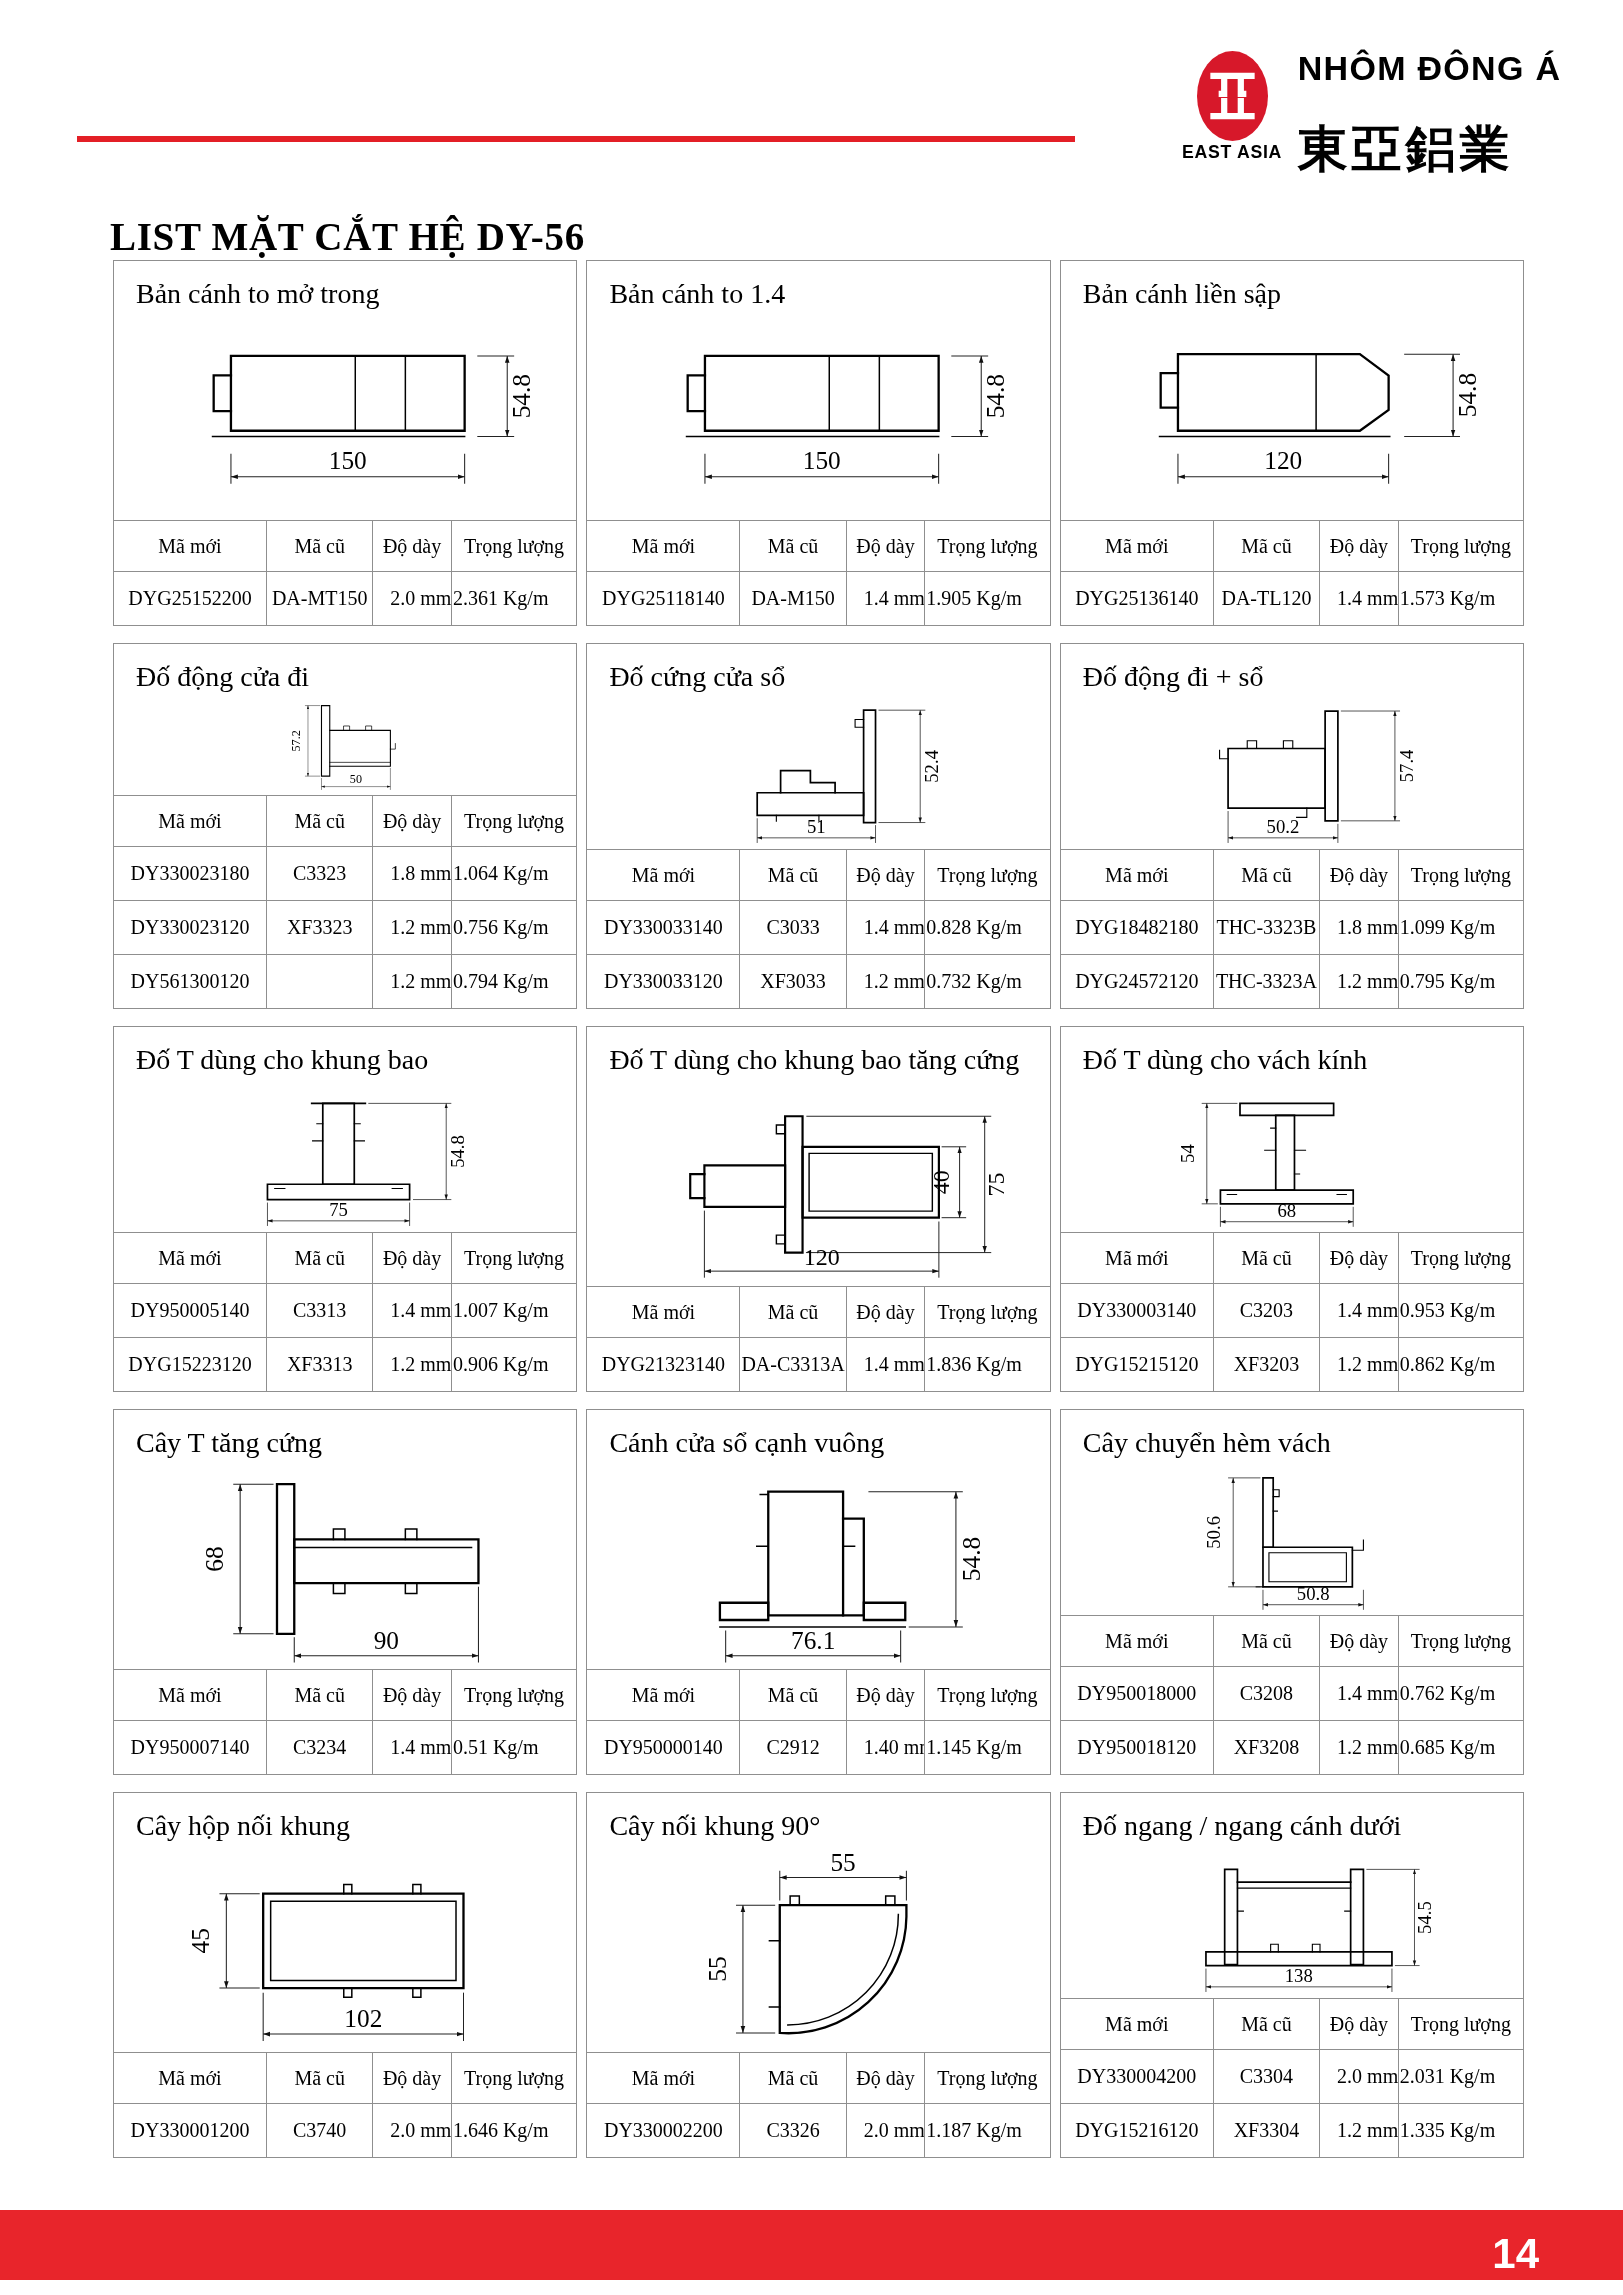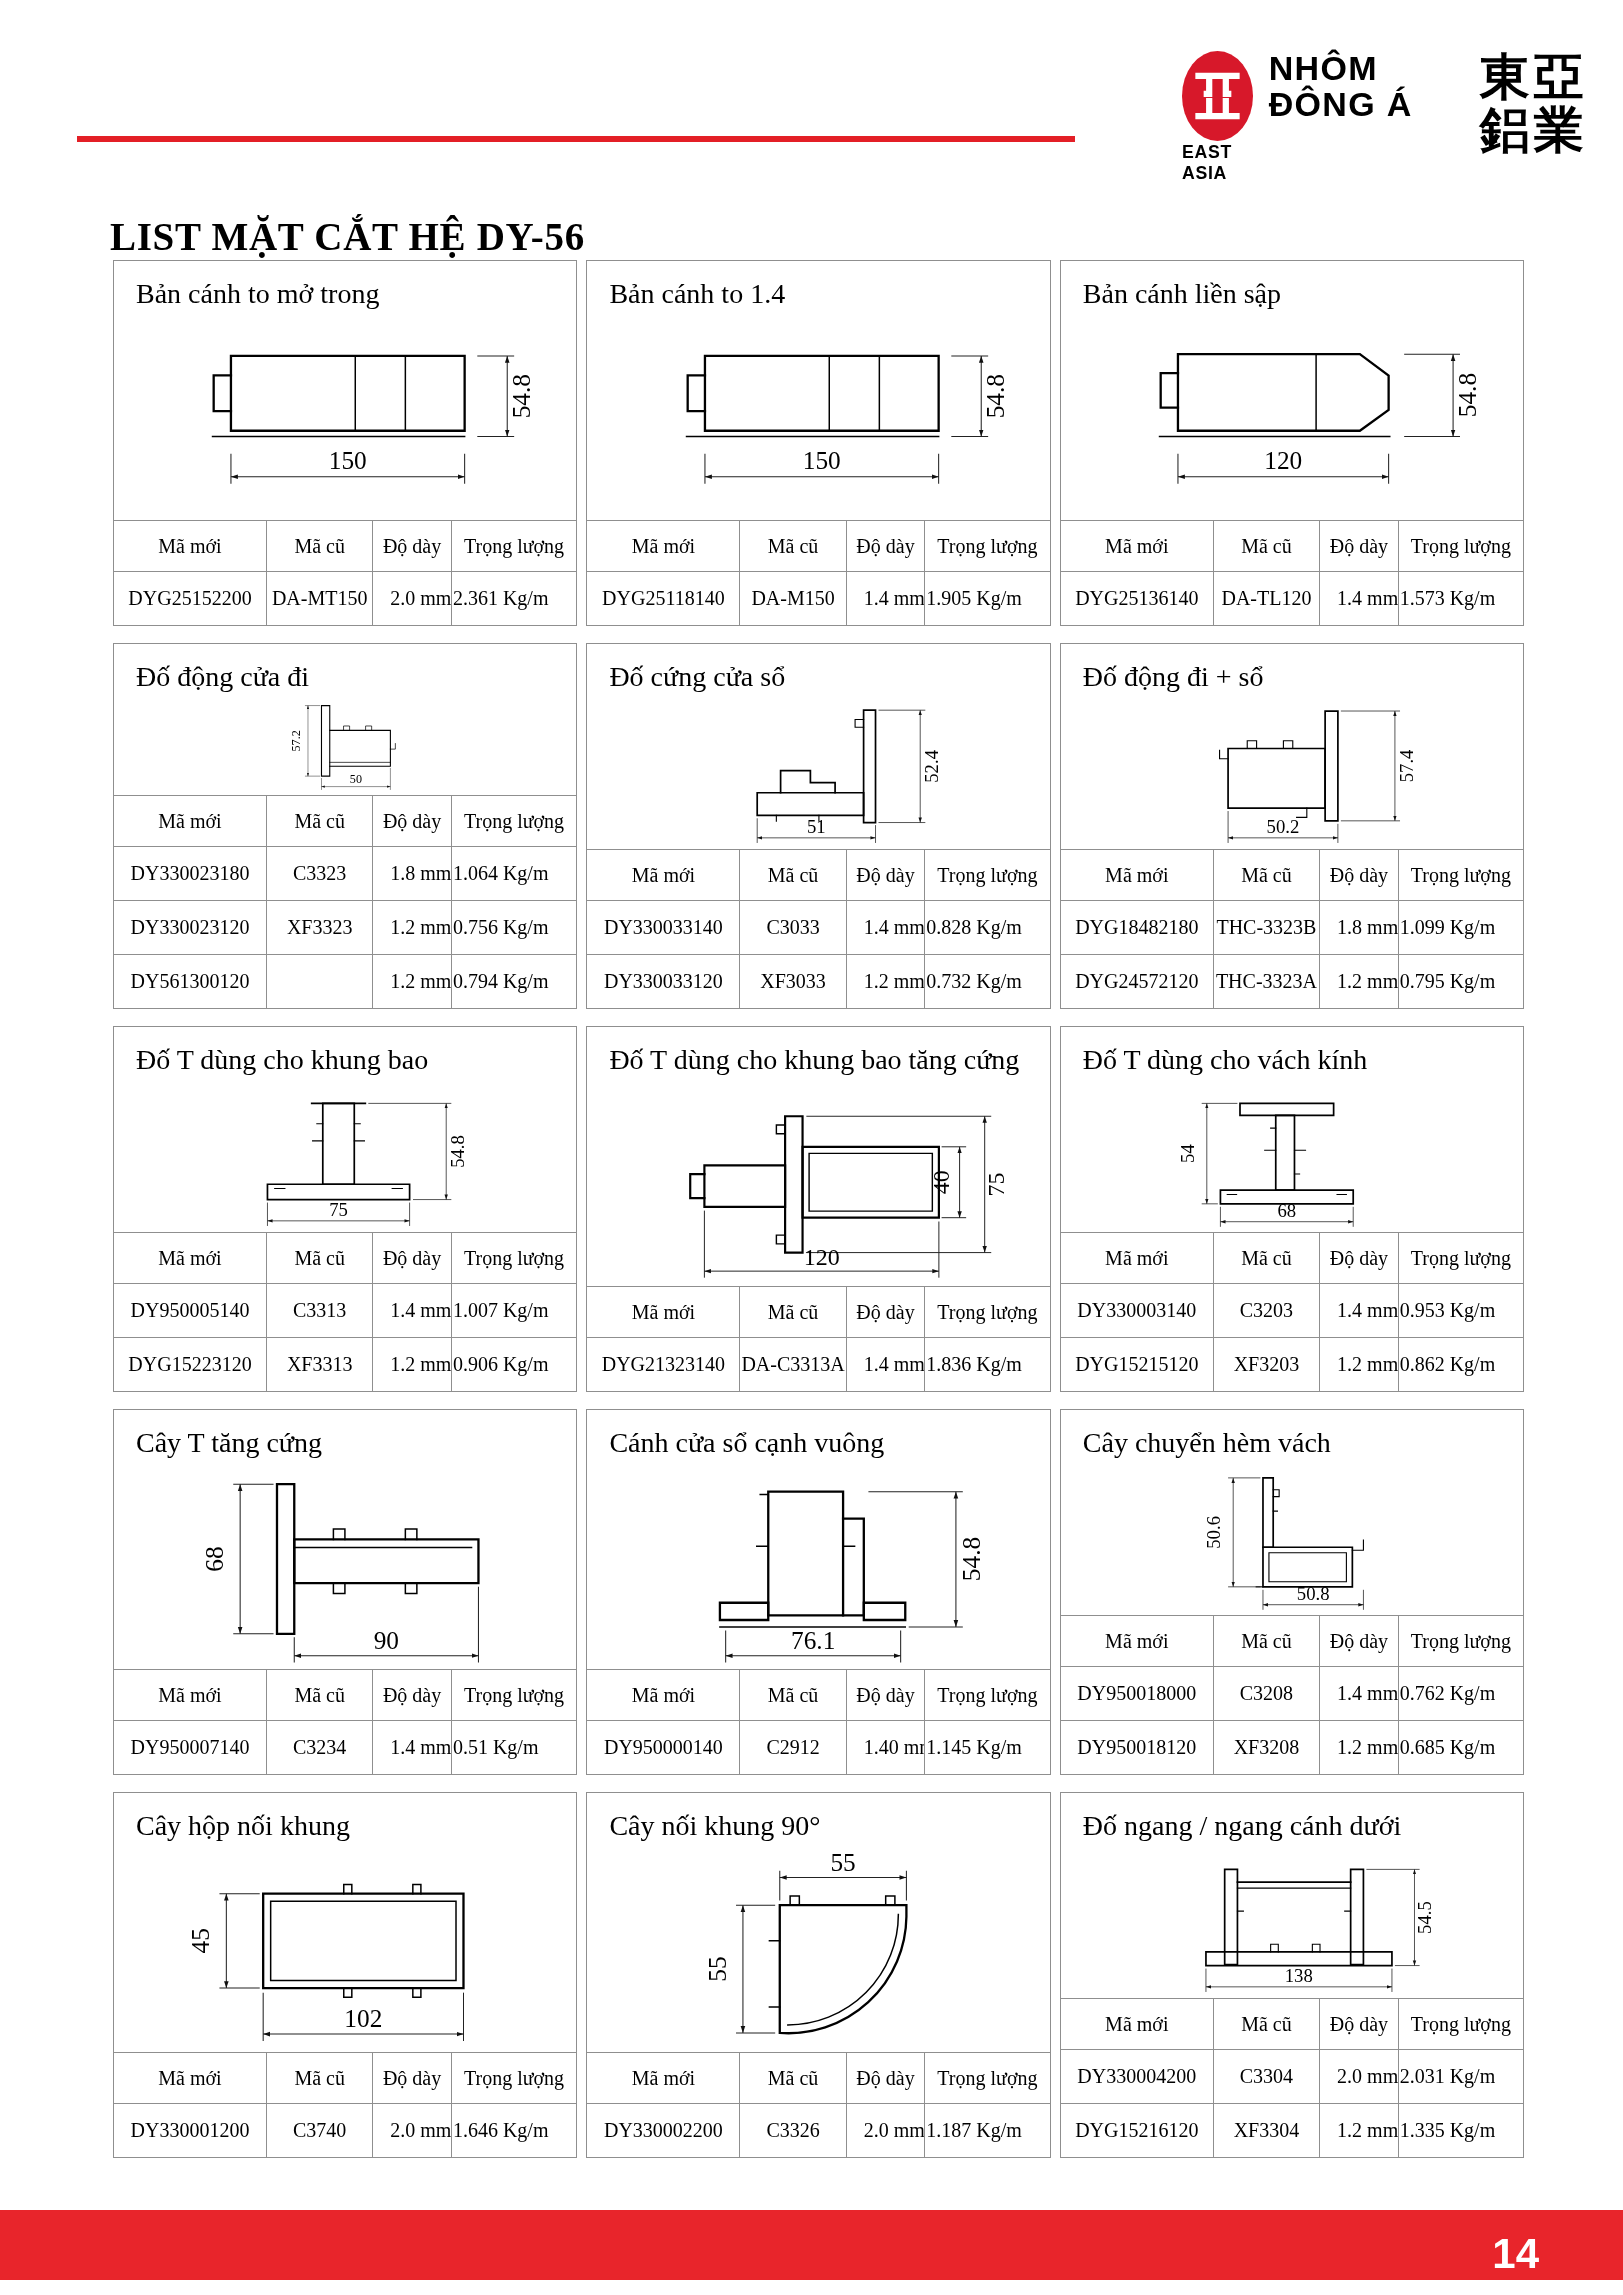--- a/index.html
+++ b/index.html
@@ -10,21 +10,21 @@
   .tagline { position:absolute; left:88px; top:86px; font-family:"Liberation Sans", sans-serif;
              font-style:italic; font-weight:bold; font-size:30px; color:#e31f26; white-space:nowrap; }
   .rule { position:absolute; left:77px; top:136px; width:998px; height:5.9px; background:#e31f26; }
 
   .brand { position:absolute; left:1148px; top:51px; display:flex; align-items:flex-start; gap:15.7px; }
   .logo-col { display:flex; flex-direction:column; align-items:center;margin-left:34px; }
   .logo-oval { width:71px; height:90px; background:#d7182a; border-radius:50%;
                display:flex; align-items:center; justify-content:center; }
   .logo-caption { font-family:"Liberation Sans", sans-serif; font-weight:bold; font-size:17.7px;
                   letter-spacing:0.7px; margin-top:1.3px; }
-  .brand-text { display:flex; flex-direction:row; line-height:1.05;gap:36px; }
+  .brand-text { display:flex; flex-direction:column; line-height:1.05;gap:36px; }
   .brand-line1 { font-family:"Liberation Sans", sans-serif; font-weight:bold; font-size:34px; letter-spacing:1.3px; }
   .brand-line2 { font-family:"Liberation Serif", serif; font-weight:bold; font-size:50px; letter-spacing:3.9px; }
 
   .page-title { position:absolute; left:110px; top:188px; font-weight:bold; font-size:39px; letter-spacing:0.7px; }
 
   
   .grid { position:absolute; left:113px; top:260px; width:1411px;
           display:grid; grid-template-columns:repeat(3,1fr); grid-auto-rows:366px;
           column-gap:9.2px; row-gap:17px; }
   .cell { border:1.3px solid #8f8f8f; background:#fff; display:flex; flex-direction:column; min-height:0; }

